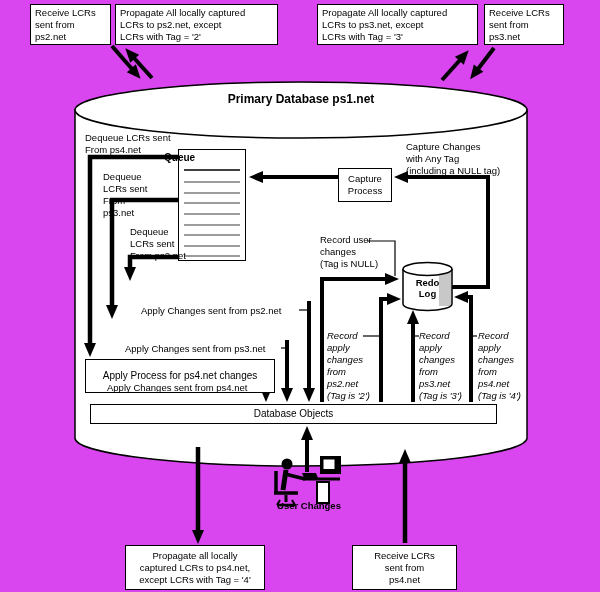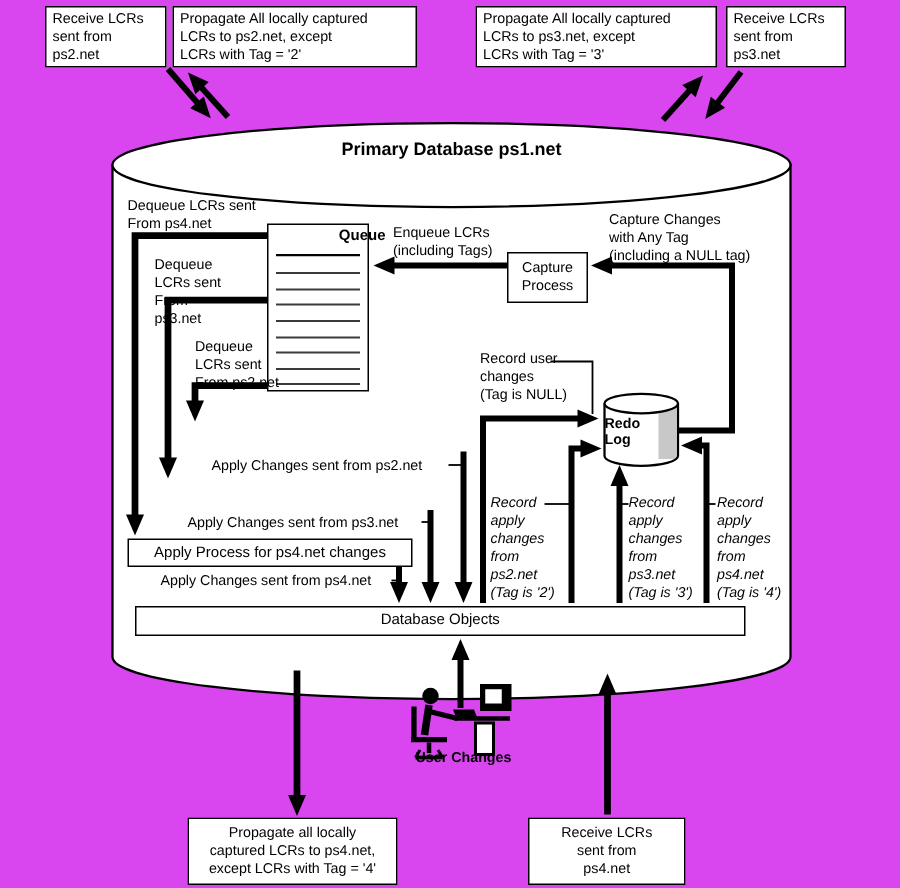--- a/index.html
+++ b/index.html
@@ -7,23 +7,23 @@
          font-family:"Liberation Sans",sans-serif;color:#000;}
   #wires{position:absolute;left:0;top:0;z-index:0;}
   .box{position:absolute;border:1.5px solid #000;background:#fff;box-sizing:border-box;
        font:9.5px/12px "Liberation Sans",sans-serif;white-space:pre;padding:2px 4px;z-index:2;}
   .cbox{display:flex;align-items:center;justify-content:center;text-align:center;}
   .clear{background:transparent;}
   .lbl{position:absolute;font:9.5px/12px "Liberation Sans",sans-serif;white-space:pre;z-index:2;}
   .rec{line-height:12px;font-style:italic;}
   .title{position:absolute;left:150px;top:92px;width:302px;text-align:center;
          font:bold 12px/14px "Liberation Sans",sans-serif;z-index:2;}
-  .redo-t{position:absolute;left:403px;top:277px;width:49px;
+  .redo-t{position:absolute;left:403px;top:277px;width:49px;text-align:center;
           font:bold 9.5px/11px "Liberation Sans",sans-serif;white-space:pre;z-index:2;}
-  .qtitle{position:absolute;left:189px;top:152px;width:68px;text-align:right;
+  .qtitle{position:absolute;left:164px;top:152px;width:68px;text-align:left;
           font:bold 10px/11px "Liberation Sans",sans-serif;z-index:2;}
   .apl{font:10px/16px "Liberation Sans",sans-serif;}
   .uc{position:absolute;left:268px;top:500px;width:82px;text-align:center;
       font:bold 9.5px/11px "Liberation Sans",sans-serif;z-index:2;}
 </style>
 </head>
 <body>
 
 <div id="stage">
 
@@ -135,22 +135,20 @@
   <div class="lbl" style="left:85px;top:132px;">Dequeue LCRs sent
 From ps4.net</div>
   <div class="lbl" style="left:103px;top:171px;">Dequeue
 LCRs sent
 From
 ps3.net</div>
   <div class="lbl" style="left:130px;top:226px;">Dequeue
 LCRs sent
 From ps2.net</div>
 
-  <div class="lbl" style="left:262px;top:150px;">Enqueue LCRs
-(including Tags)</div>
   <div class="box cbox" style="left:338px;top:168px;width:54px;height:34px;">Capture
 Process</div>
   <div class="lbl" style="left:406px;top:141px;">Capture Changes
 with Any Tag
 (including a NULL tag)</div>
 
   <div class="lbl" style="left:320px;top:234px;">Record user
 changes
 (Tag is NULL)</div>
   <div class="lbl rec" style="left:327px;top:330px;">Record
@@ -172,21 +170,21 @@
 ps4.net
 (Tag is '4')</div>
 
   <div class="redo-t">Redo
 Log</div>
 
   <div class="lbl" style="left:141px;top:305px;">Apply Changes sent from ps2.net</div>
 
   <div class="lbl" style="left:125px;top:343px;">Apply Changes sent from ps3.net</div>
 
-  <div class="box cbox apl" style="left:85px;top:359px;width:190px;height:19px;">Apply Process for ps4.net changes</div>
+  <div class="box cbox apl" style="left:85px;top:359px;width:190px;height:34px;">Apply Process for ps4.net changes</div>
   <div class="lbl" style="left:107px;top:382px;">Apply Changes sent from ps4.net</div>
 
   <div class="box cbox apl" style="left:90px;top:404px;width:407px;height:20px;">Database Objects</div>
 
   <div class="uc">User Changes</div>
 
   <div class="box cbox" style="left:125px;top:545px;width:140px;height:45px;">Propagate all locally
 captured LCRs to ps4.net,
 except LCRs with Tag = '4'</div>
   <div class="box cbox" style="left:352px;top:545px;width:105px;height:45px;">Receive LCRs

